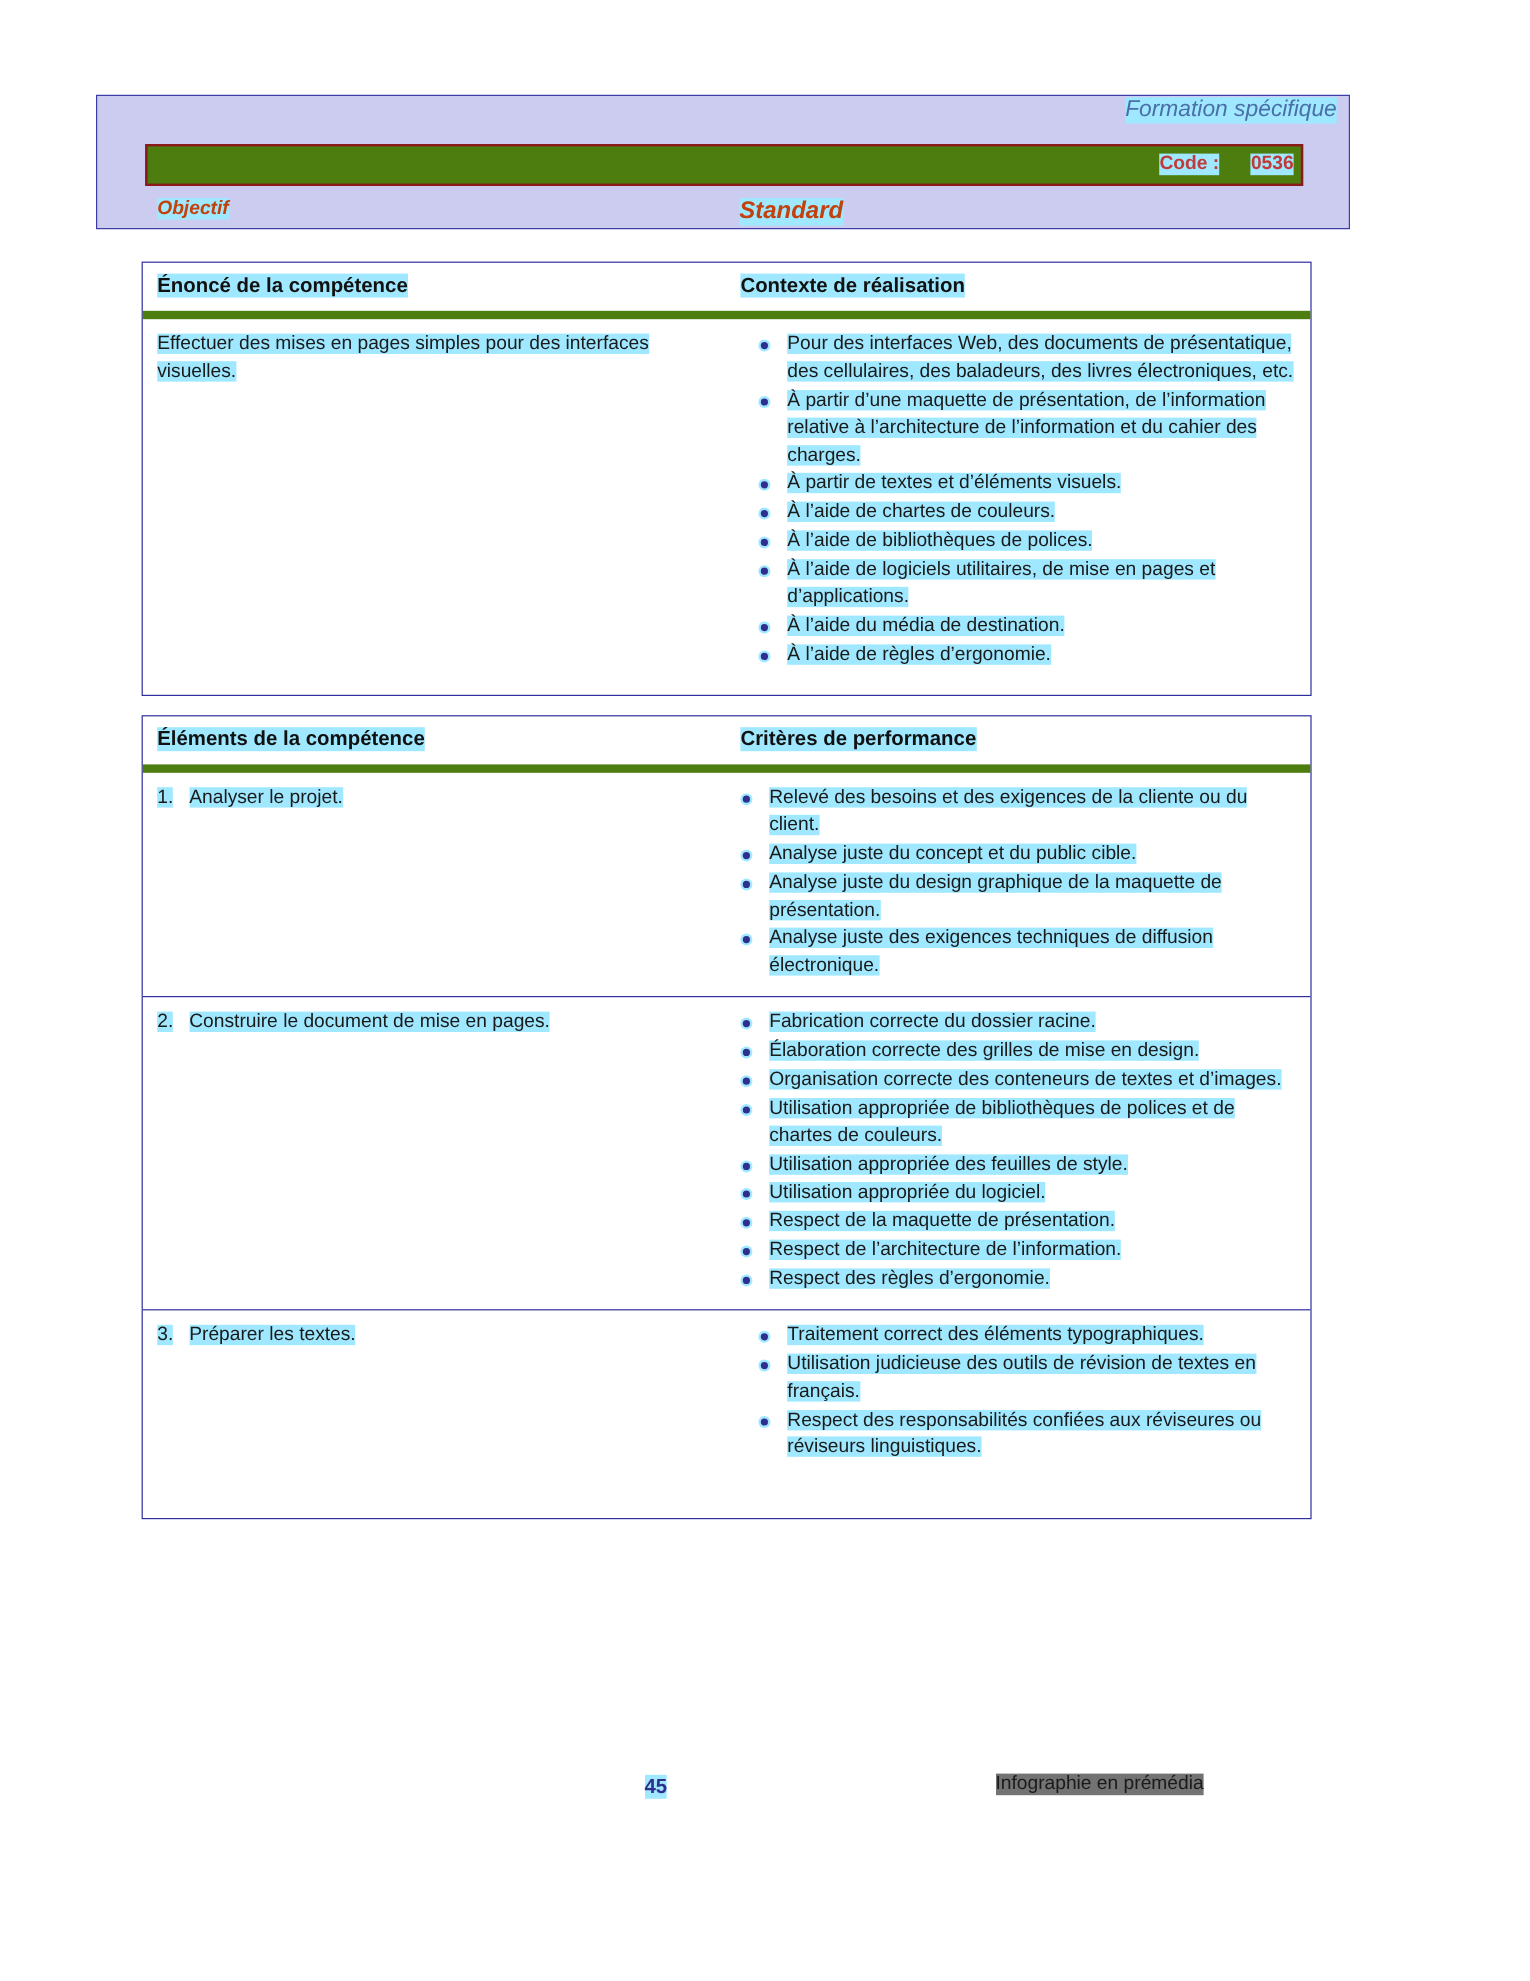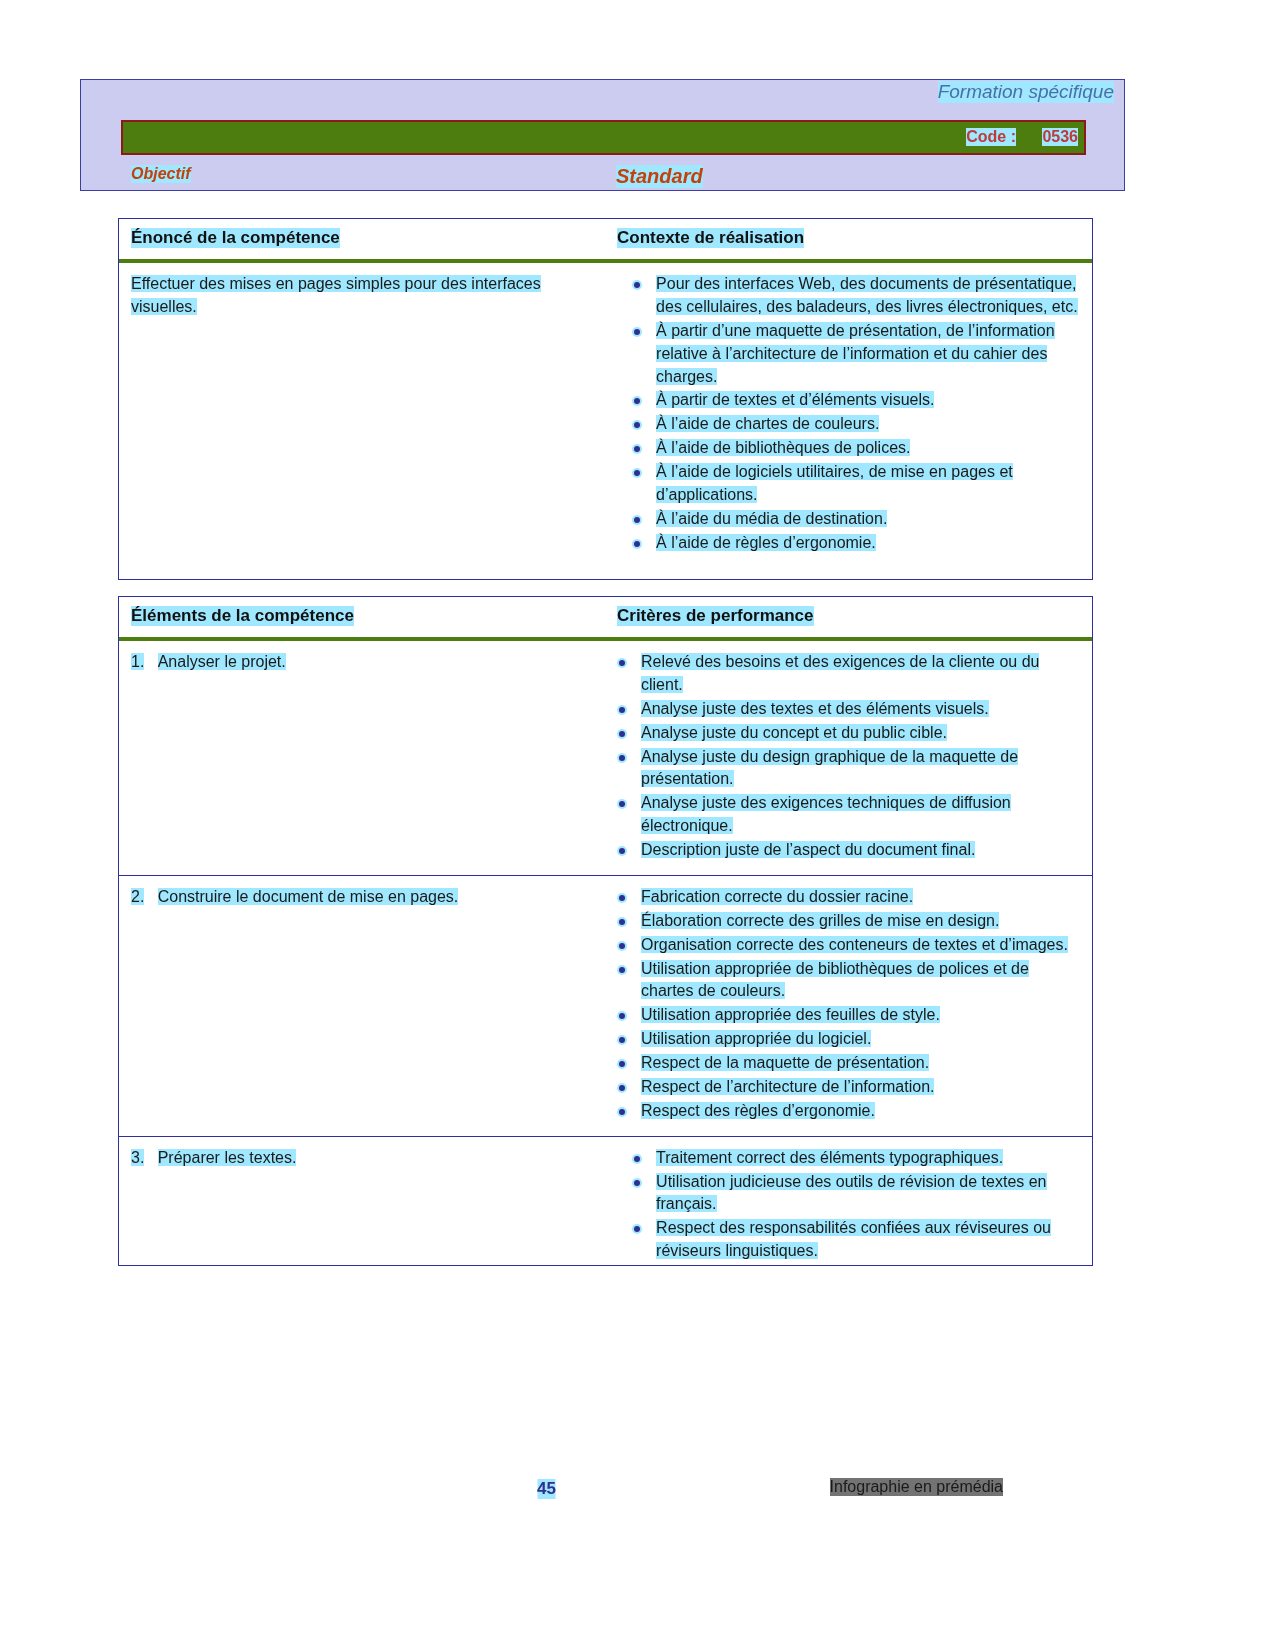--- a/index.html
+++ b/index.html
@@ -112,21 +112,21 @@
   #elements-box {
     left: 118px;
     top: 596px;
     width: 975px;
     height: 670px;
   }
 
   .head-row {
     position: relative;
     height: 40px;
-    border-bottom: 4px solid #4d7c0f;
+    border-bottom: 7px solid #4d7c0f;
   }
   .head-left, .head-right {
     position: absolute;
     top: 9px;
     font-size: 17px;
     font-weight: bold;
     color: #111;
     background: #9fe8ff;
     white-space: nowrap;
   }
@@ -272,25 +272,23 @@
     <div class="row">
       <div class="col-left">
         <div class="num-item">
           <span class="num">1.</span>
           &nbsp;&nbsp;<span class="txt">Analyser le projet.</span>
         </div>
       </div>
       <div class="col-right">
         <ul class="bullets">
           <li><span class="btxt">Relevé des besoins et des exigences de la cliente ou du client.</span></li>
-          <li><span class="btxt">Analyse juste des textes et des éléments visuels.</span></li>
           <li><span class="btxt">Analyse juste du concept et du public cible.</span></li>
           <li><span class="btxt">Analyse juste du design graphique de la maquette de présentation.</span></li>
           <li><span class="btxt">Analyse juste des exigences techniques de diffusion électronique.</span></li>
-          <li><span class="btxt">Description juste de l’aspect du document final.</span></li>
         </ul>
       </div>
     </div>
 
     <div class="row">
       <div class="col-left">
         <div class="num-item">
           <span class="num">2.</span>
           &nbsp;&nbsp;<span class="txt">Construire le document de mise en pages.</span>
         </div>

